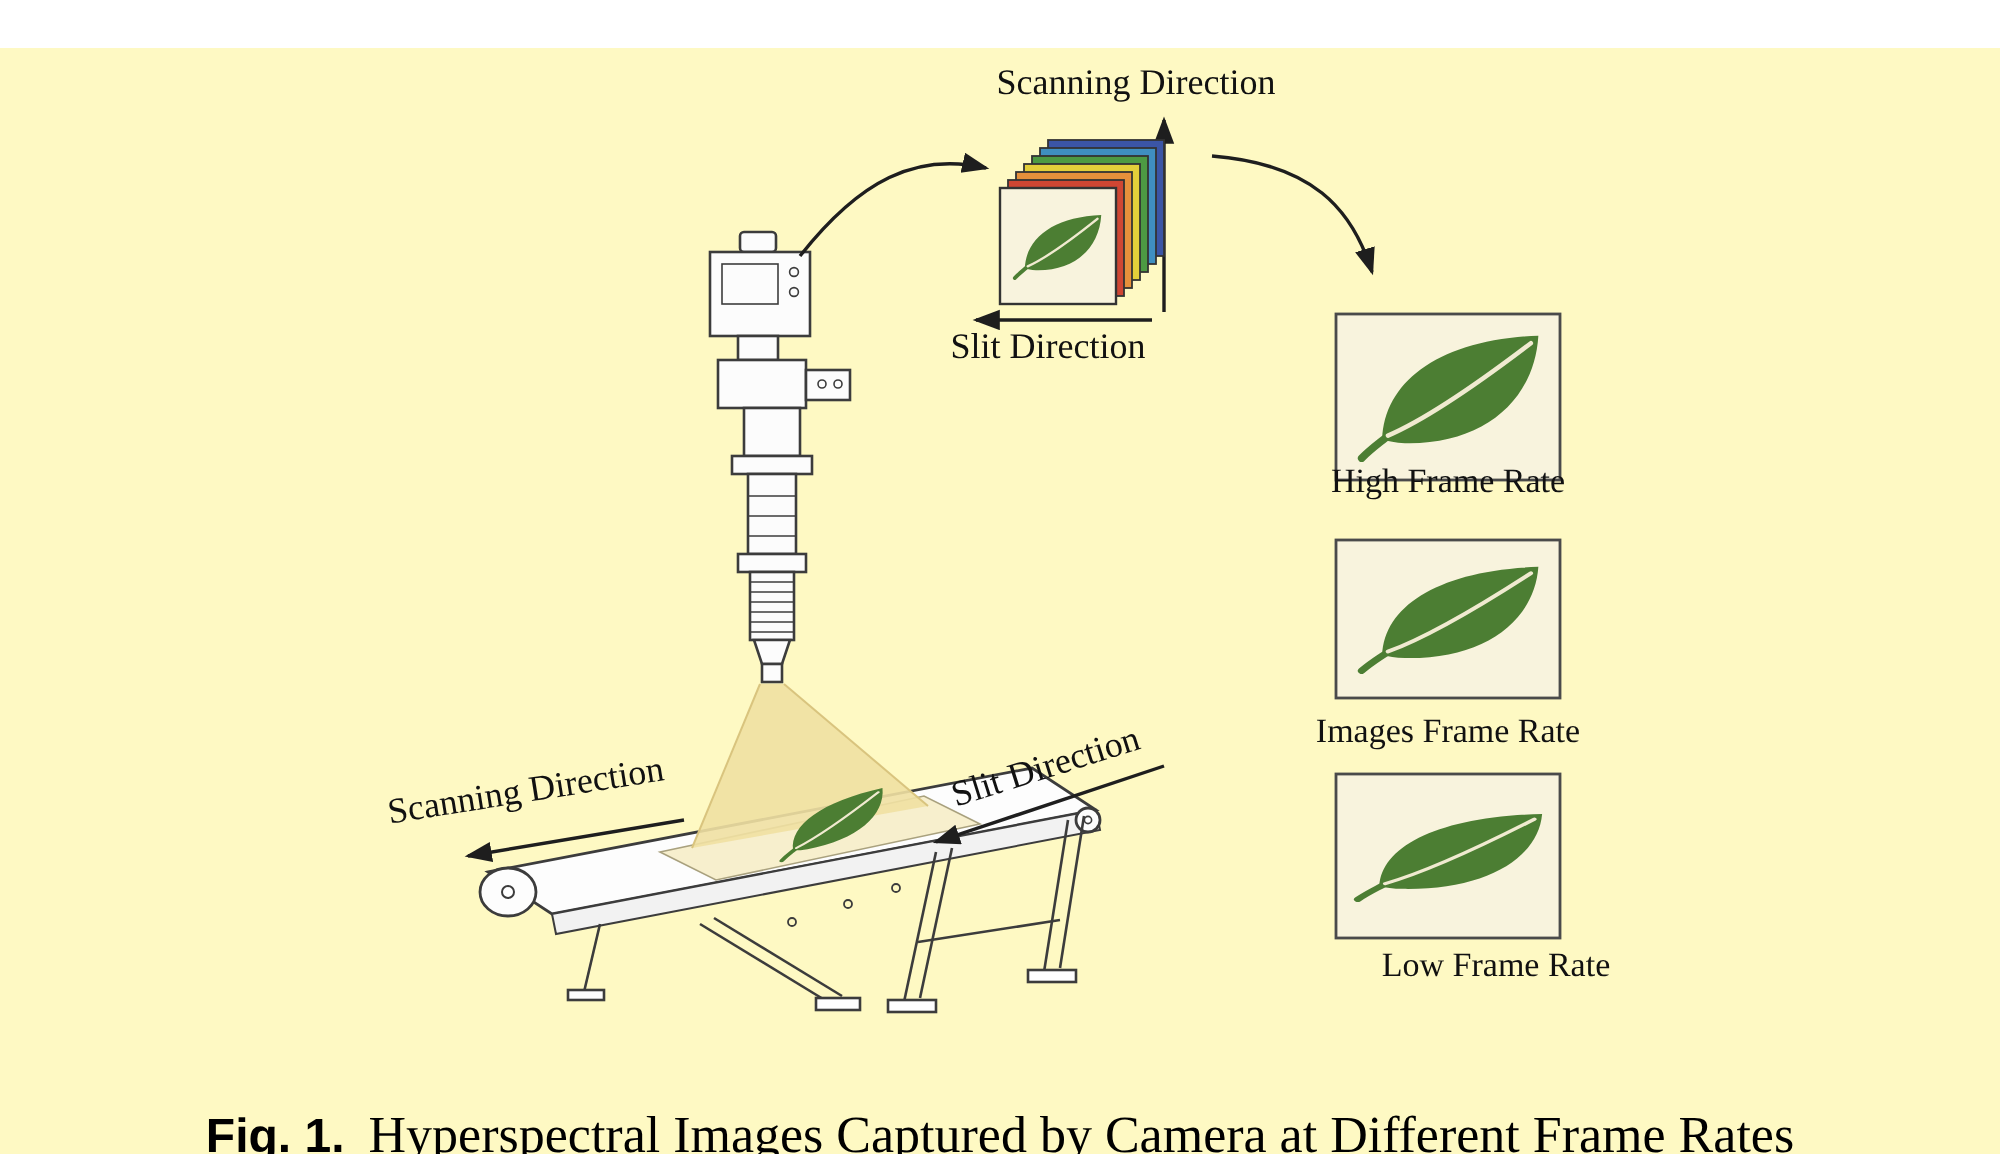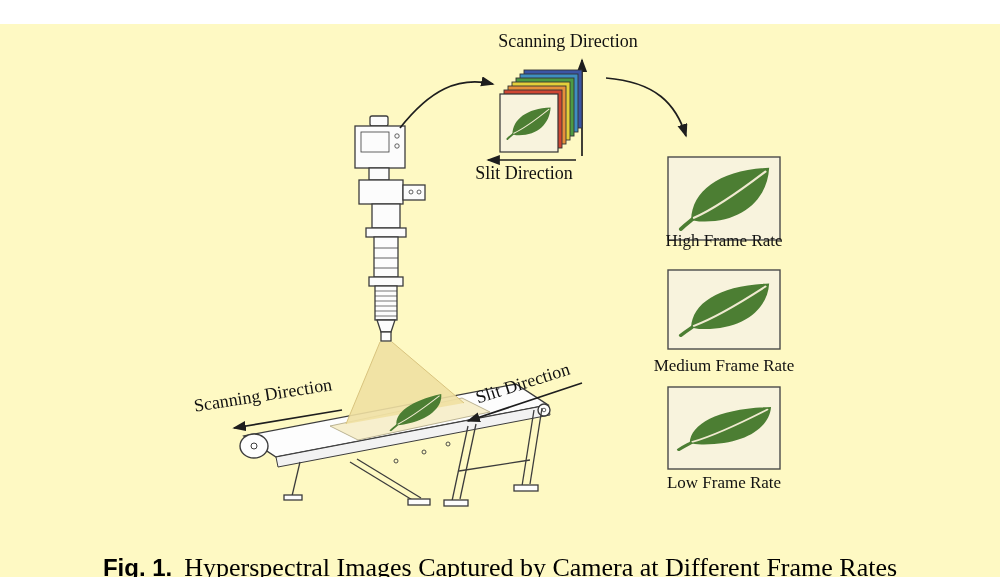--- a/index.html
+++ b/index.html
@@ -156,20 +156,20 @@
   </g>
 </svg>
 
 <div class="lbl" style="left:487px; top:8px; width:162px;">Scanning Direction</div>
 <div class="lbl" style="left:464px; top:140px; width:120px;">Slit Direction</div>
 
 <div class="lbl rot-left" style="left:180px; top:362px; width:166px;">Scanning Direction</div>
 <div class="lbl rot-right" style="left:463px; top:350px; width:120px;">Slit Direction</div>
 
 <div class="lbl small" style="left:634px; top:208px; width:180px;">High Frame Rate</div>
-<div class="lbl small" style="left:634px; top:333px; width:180px;">Medium Frame Rate</div>
-<div class="lbl small" style="left:634px; top:450px; width:180px;">Low Frame Rate</div>
+<div class="lbl small" style="left:634px; top:333px; width:180px;">Images Frame Rate</div>
+<div class="lbl small" style="left:658px; top:450px; width:180px;">Low Frame Rate</div>
 
 <div class="caption">
   <span class="fig-label">Fig. 1.</span><span>Hyperspectral Images Captured by Camera at Different Frame Rates</span>
 </div>
 
 </div>
 
 </body></html>

